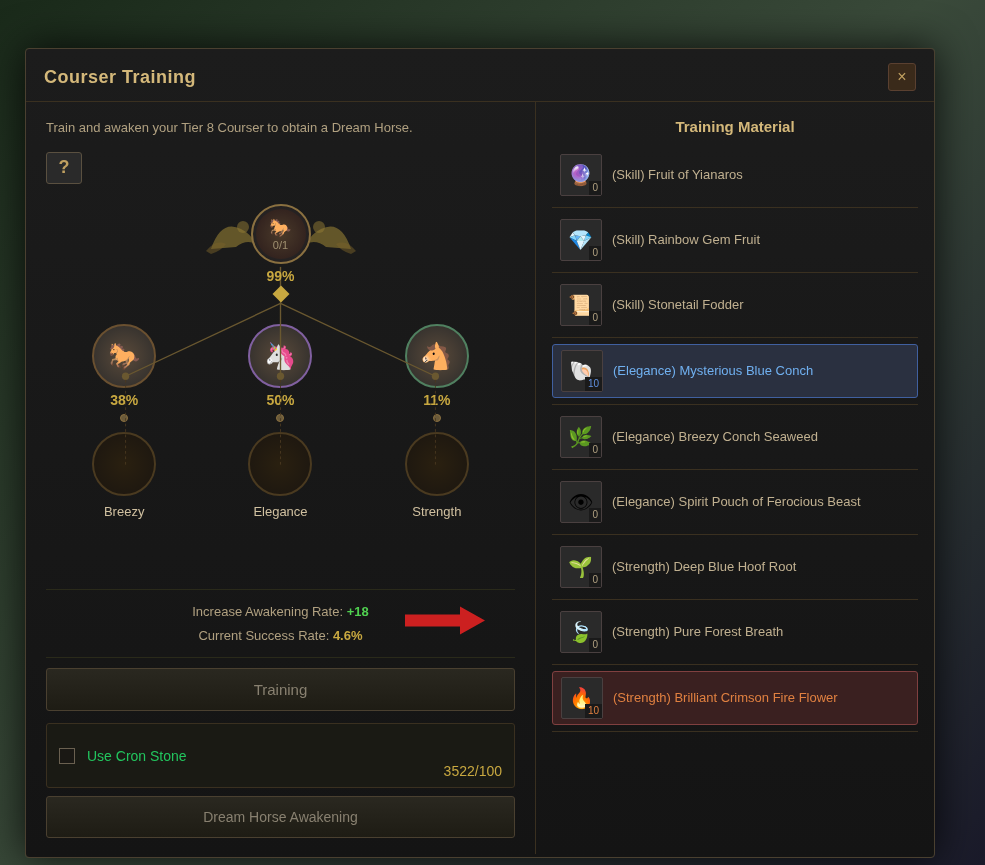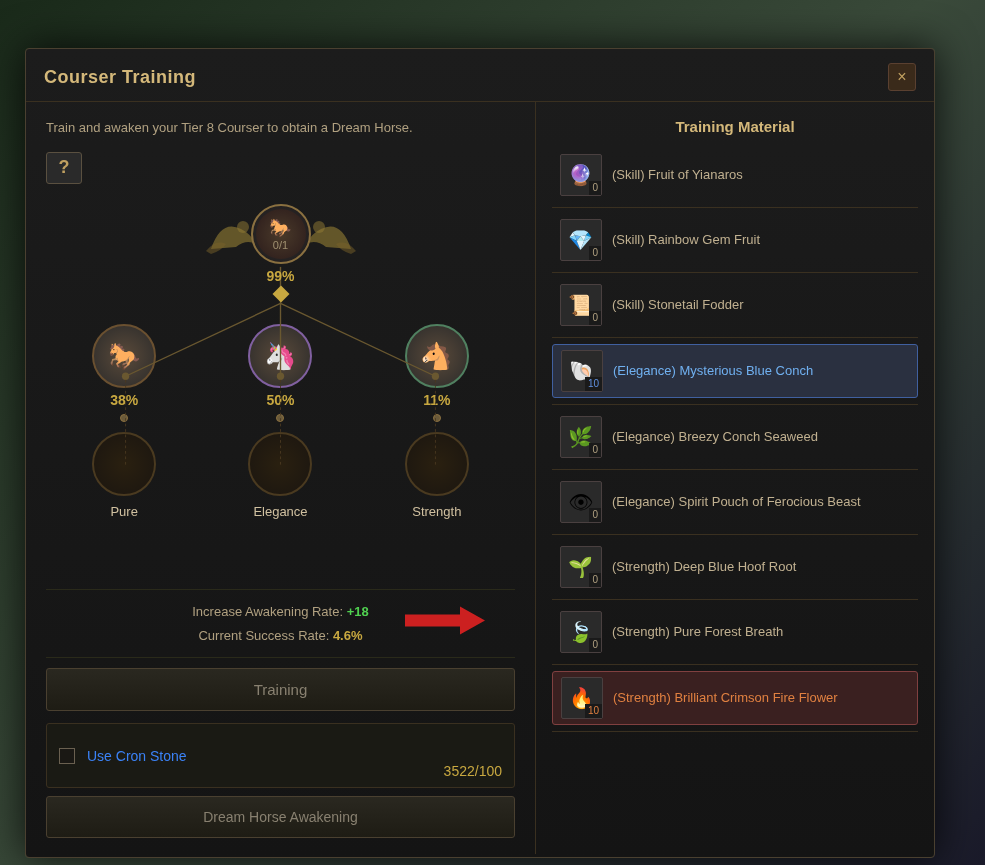--- a/index.html
+++ b/index.html
@@ -273,21 +273,21 @@
     }
     .checkbox {
       width: 16px;
       height: 16px;
       border: 1px solid #6a6050;
       background: #1a1814;
       margin-right: 12px;
       flex-shrink: 0;
     }
     .cron-label {
-      color: #3b82f6;
+      color: #22c55e;
       font-size: 14px;
       flex: 1;
     }
     .cron-count {
       color: #c8a840;
       font-size: 14px;
       margin-top: 31px;
     }
     
     .dream-btn {
@@ -468,21 +468,21 @@
 
         <div class="bottom-nodes">
 
           <div class="branch-node">
             <div class="branch-icon">
               <span>🐎</span>
             </div>
             <div class="branch-percent">38%</div>
             <div class="branch-dot"></div>
             <div class="branch-empty-node"></div>
-            <div class="branch-label">Pure</div>
+            <div class="branch-label">Breezy</div>
           </div>
 
           <div class="branch-node">
             <div class="branch-icon" style="border-color:#8060a0;">
               <span>🦄</span>
             </div>
             <div class="branch-percent">50%</div>
             <div class="branch-dot"></div>
             <div class="branch-empty-node"></div>
             <div class="branch-label">Elegance</div>

